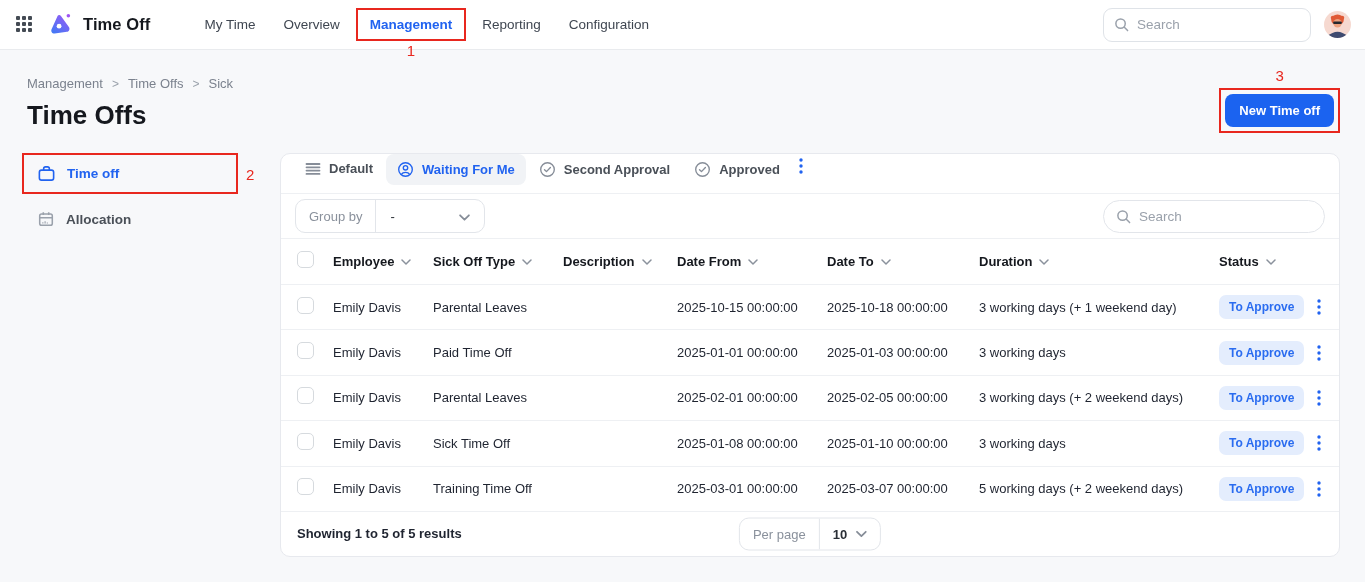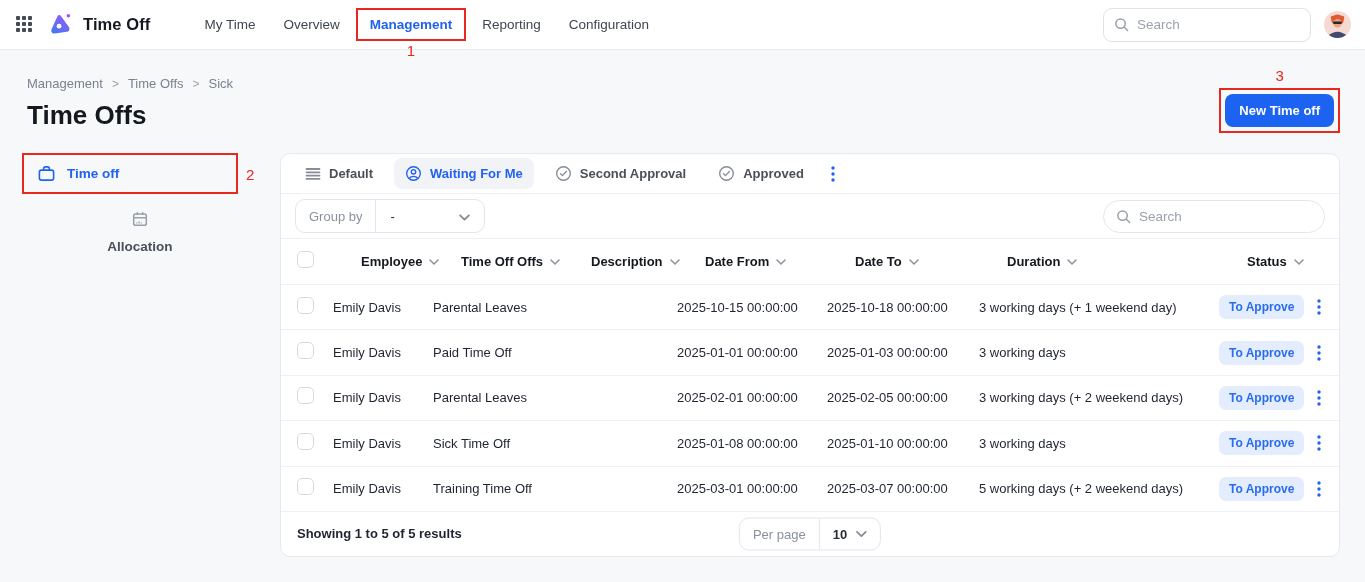--- a/index.html
+++ b/index.html
@@ -38,43 +38,43 @@
   .btn-primary { background:#1b63f0; color:#fff; border:none; font-size:13px; font-weight:600; font-family:"Liberation Sans", sans-serif; padding:9px 14px; border-radius:8px; cursor:pointer; white-space:nowrap; }
 
   
   .body-row { display:flex; align-items:flex-start; margin-top:20px; }
   .sidebar { width:234px; flex-shrink:0; margin-left:-5px; }
   .side-anno { position:relative; border:2px solid #e8271e; margin-right:18px; }
   .side-anno .anno-num { top:50%; transform:translateY(-50%); left:calc(100% + 10px); }
   .side-item { display:flex; align-items:center; gap:11px; padding:9px 13px; font-size:13.5px; font-weight:600; color:#4a5058; cursor:pointer; border-radius:8px; }
   .side-item.active { color:#2163f0; }
   .side-item .icn { display:flex; align-items:center; }
-  .side-item-alloc { margin-top:7px; padding-left:15px;flex-direction:column; }
+  .side-item-alloc { margin-top:7px; padding-left:15px; }
 
   
   .card { flex:1; margin-left:24px; background:#fff; border:1px solid #e7e9ee; border-radius:10px; overflow:hidden; }
-  .tabs-row { display:flex; align-items:center; gap:10px; height:40px; padding:0 13px; border-bottom:1px solid #eef0f3; }
+  .tabs-row { display:flex; align-items:flex-start; gap:2px; height:40px; padding:0 13px; border-bottom:1px solid #eef0f3; }
   .tab { display:flex; align-items:center; gap:8px; padding:7px 11px; border-radius:8px; font-size:13px; font-weight:600; color:#4a5058; cursor:pointer; white-space:nowrap; }
   .tab .icn { display:flex; color:#868d98; }
   .tab.active { background:#f1f3f6; color:#2163f0; }
   .tab.active .icn { color:#2163f0; }
   .kebab { color:#2163f0; display:flex; align-items:center; justify-content:center; cursor:pointer; padding:4px 6px; }
 
   .toolbar-row { display:flex; justify-content:space-between; align-items:center; height:45px; padding:0 14px; border-bottom:1px solid #eef0f3;gap:17px; }
   .groupby { display:flex; align-items:stretch; border:1px solid #e2e5ea; border-radius:10px; height:34px; overflow:hidden; cursor:pointer; }
   .groupby-label { display:flex; align-items:center; padding:0 13px; font-size:13px; color:#8a919c; }
   .gb-div { width:1px; background:#e2e5ea; }
   .groupby-value { display:flex; align-items:center; justify-content:space-between; width:108px; padding:0 14px; font-size:13px; color:#2a2f36; }
   .groupby-value .chev { color:#868d98; }
   .card-search { width:222px; height:33px; border:1px solid #e2e5ea; border-radius:17px; display:flex; align-items:center; padding:0 12px; }
 
   .thead, .trow { display:grid; grid-template-columns:36px 100px 130px 114px 150px 152px 240px 1fr 30px; align-items:center; padding:0 16px; border-bottom:1px solid #eef0f3; }
   .thead { height:46px; }
   .trow { height:45.4px; cursor:pointer; }
-  .th { display:flex; align-items:center; gap:7px; font-size:13px; font-weight:700; color:#15181e; cursor:pointer; white-space:nowrap;margin-left:28px; }
+  .th { display:flex; align-items:center; gap:7px; font-size:13px; font-weight:700; color:#15181e; cursor:pointer; white-space:nowrap; }
   .th .chev { color:#8a919c; display:flex; }
   .td { font-size:13px; color:#1f2430; white-space:nowrap; }
   .checkbox { width:17px; height:17px; border:1.5px solid #d6dade; border-radius:5px; background:#fff; cursor:pointer; display:inline-block; }
   .badge { display:inline-block; background:#e4edfd; color:#2a6cf0; font-size:12px; font-weight:600; padding:5px 10px; border-radius:7px; }
   .td-actions { display:flex; justify-content:center; }
 
   .card-footer { position:relative; display:flex; align-items:center; height:44px; padding:0 16px; }
   .summary { font-size:13px; font-weight:700; color:#1f2430; }
   .per-page { position:absolute; left:50%; top:50%; transform:translate(-50%,-50%); display:flex; align-items:stretch; border:1px solid #e2e5ea; border-radius:10px; height:33px; overflow:hidden; cursor:pointer; background:#fff; }
   .pp-label { display:flex; align-items:center; padding:0 13px; font-size:13px; color:#8a919c; }
@@ -257,21 +257,21 @@
         <div><span class="checkbox"></span></div>
         <div class="th">
             <span>Employee</span>
             <span class="chev">
               <svg width="10" height="6" viewBox="0 0 10 6">
                 <path d="M1 1 l4 4 4-4" fill="none" stroke="currentColor" stroke-width="1.5" stroke-linecap="round" stroke-linejoin="round"></path>
               </svg>
             </span>
           </div>
         <div class="th">
-            <span>Time Off Offs</span>
+            <span>Sick Off Type</span>
             <span class="chev">
               <svg width="10" height="6" viewBox="0 0 10 6">
                 <path d="M1 1 l4 4 4-4" fill="none" stroke="currentColor" stroke-width="1.5" stroke-linecap="round" stroke-linejoin="round"></path>
               </svg>
             </span>
           </div>
         <div class="th">
             <span>Description</span>
             <span class="chev">
               <svg width="10" height="6" viewBox="0 0 10 6">

